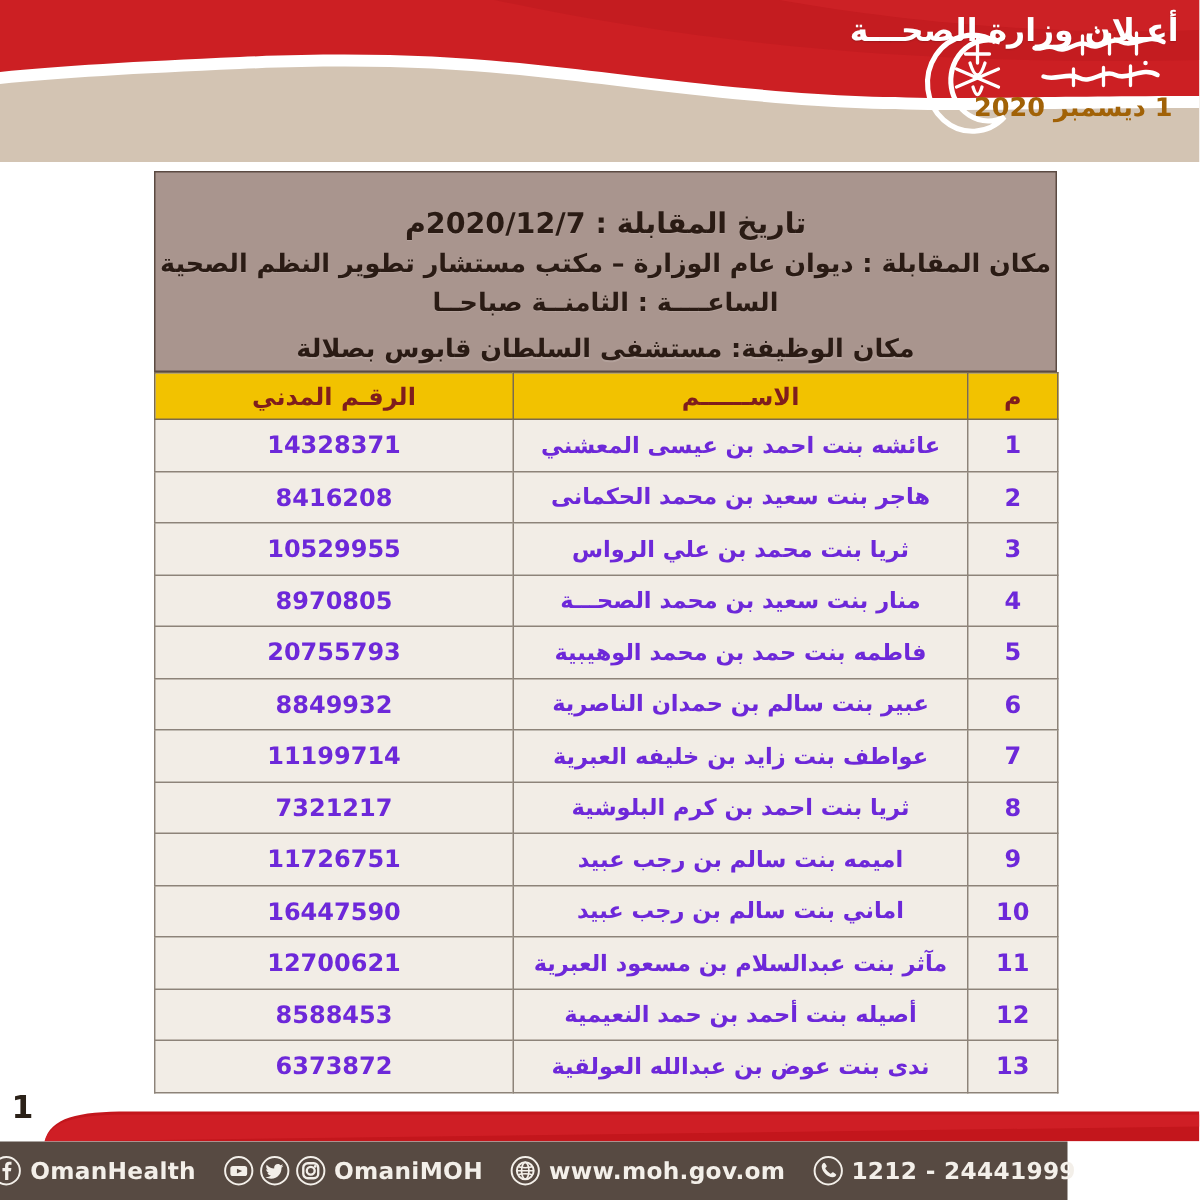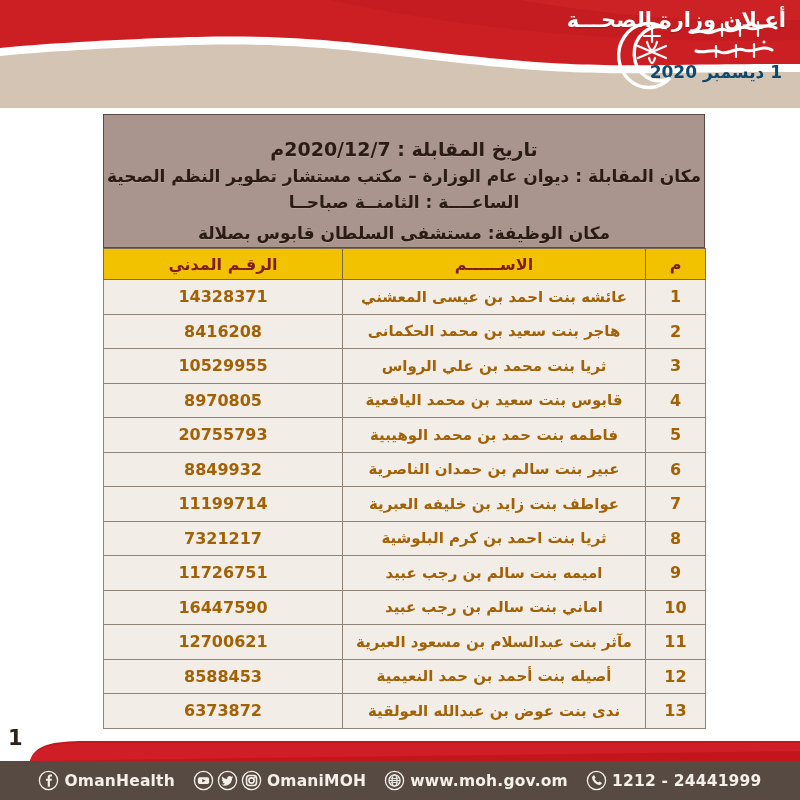--- a/index.html
+++ b/index.html
@@ -16,21 +16,21 @@
   .hdr-svg{position:absolute;left:0;top:0;width:800px;height:108px;display:block;}
 
   .hdr-title{
     position:absolute;right:14px;top:8px;
     color:#ffffff;font-size:21px;font-weight:bold;
     letter-spacing:0px;white-space:nowrap;z-index:5;
     text-shadow:0 1px 1px rgba(0,0,0,.18);
   }
   .hdr-date{
     position:absolute;right:18px;top:62px;
-    color:#0c4a6e;font-size:17px;font-weight:bold;white-space:nowrap;z-index:5;
+    color:#a16207;font-size:17px;font-weight:bold;white-space:nowrap;z-index:5;
   }
 
   
   .logo{position:absolute;right:22px;top:6px;width:170px;height:92px;z-index:6;}
   .logo svg{display:block;}
 
   
   .info{
     position:absolute;left:103px;top:114px;width:602px;height:134px;
     background:#a9958e;border:1px solid #5b4a42;
@@ -61,38 +61,38 @@
     border:1px solid #6e6258;
     text-align:center;vertical-align:middle;
     padding:0;
   }
   .tbl thead th{
     background:#f2c200;color:#7f1d1d;
     height:30px;font-size:16px;font-weight:bold;
     border-color:#7a6a50;
   }
   .tbl tbody td{
-    background:#f2ede6;color:#a16207;
+    background:#f2ede6;color:#6d28d9;
     height:33.5px;font-size:15px;font-weight:bold;
     border-color:#8d8379;
   }
   .tbl tbody td.no{font-size:16px;}
   .tbl tbody td.civ{font-size:16px;direction:ltr;}
 
   
   .pagenum{
     position:absolute;left:8px;top:726px;
     font-size:21px;font-weight:bold;color:#2b2118;z-index:4;
   }
   .redbar{position:absolute;left:0;top:739px;width:800px;height:22px;overflow:hidden;z-index:3;}
   .redbar svg{display:block;}
 
   
   .footer{
-    position:absolute;left:0;top:761px;width:800px;height:39px;
+    position:absolute;left:0;top:761px;width:712px;height:39px;
     background:#574a42;
     display:flex;align-items:center;justify-content:center;
     direction:ltr;
   }
   .fgroup{display:flex;align-items:center;margin:0 9px;}
   .fgroup .ficon{margin-right:2px;}
   .fgroup .ficon+.ficon{margin-left:1px;}
   .ftext{
     color:#f3efe9;font-size:15.5px;font-weight:bold;white-space:nowrap;
     margin-left:3px;letter-spacing:.2px;
@@ -182,21 +182,21 @@
         <td class="name">هاجر بنت سعيد بن محمد الحكمانى</td>
         <td class="civ">8416208</td>
       </tr>
       <tr>
         <td class="no">3</td>
         <td class="name">ثريا بنت محمد بن علي الرواس</td>
         <td class="civ">10529955</td>
       </tr>
       <tr>
         <td class="no">4</td>
-        <td class="name">قابوس بنت سعيد بن محمد اليافعية</td>
+        <td class="name">منار بنت سعيد بن محمد الصحـــة</td>
         <td class="civ">8970805</td>
       </tr>
       <tr>
         <td class="no">5</td>
         <td class="name">فاطمه بنت حمد بن محمد الوهيبية</td>
         <td class="civ">20755793</td>
       </tr>
       <tr>
         <td class="no">6</td>
         <td class="name">عبير بنت سالم بن حمدان الناصرية</td>

